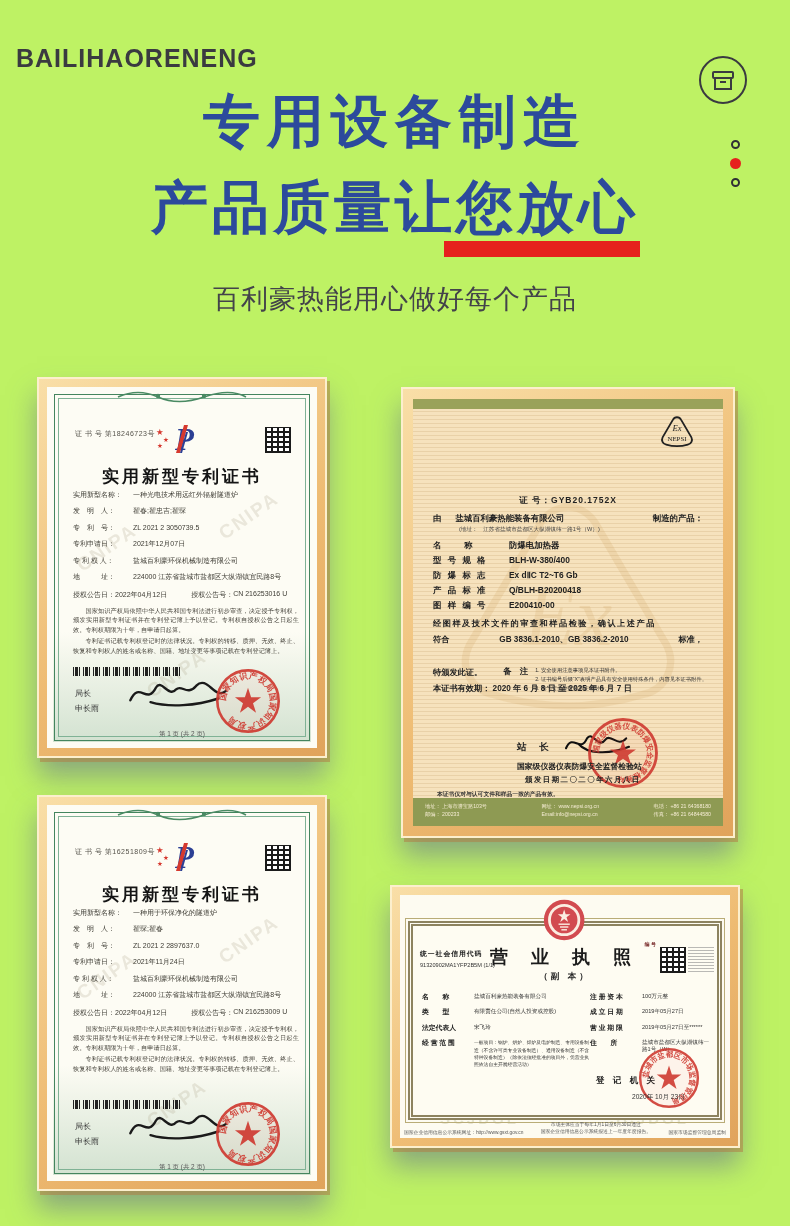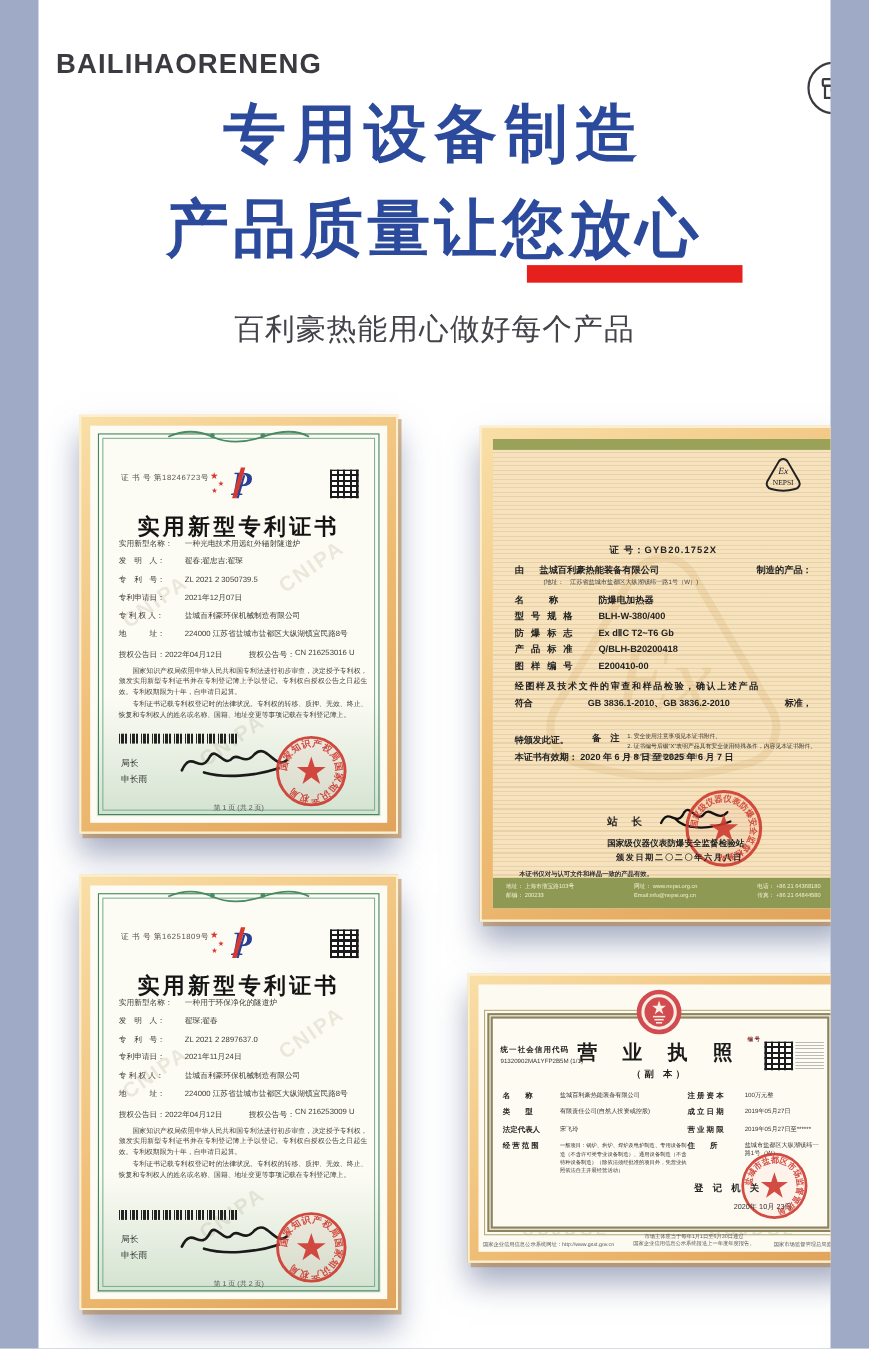--- a/index.html
+++ b/index.html
@@ -1,17 +1,17 @@
 <!DOCTYPE html>
 <html><head>
 <meta charset="utf-8">
 <style>
   *{box-sizing:border-box;margin:0;padding:0;}
   body{margin:0;background:#9fabc6;font-family:"Liberation Sans",sans-serif;}
-  .stage{position:relative;width:720px;height:1226px;margin:0 auto;background:#ffffff;overflow:hidden;}
+  .stage{position:relative;width:790px;height:1226px;margin:0 auto;background:#bef264;overflow:hidden;}
   .serif{font-family:"Liberation Serif",serif;}
 
   
   .brand{position:absolute;left:16px;top:44px;font-size:25px;font-weight:600;color:#3a3a40;letter-spacing:1px;}
   .hdr-icon{position:absolute;left:699px;top:56px;width:48px;height:48px;border:2px solid #3a3a40;border-radius:50%;display:flex;align-items:center;justify-content:center;cursor:pointer;}
   .dots{position:absolute;left:726px;top:140px;width:18px;display:flex;flex-direction:column;align-items:center;gap:9px;}
   .dot{width:9px;height:9px;border:2px solid #2f2f35;border-radius:50%;background:transparent;}
   .dot.red{width:11px;height:11px;border:none;background:#e6211d;}
   .h1{position:absolute;left:0;right:0;top:84px;text-align:center;font-size:57px;font-weight:800;color:#2c4a9c;letter-spacing:7px;z-index:2;}
   .h2{position:absolute;left:0;right:0;top:170px;text-align:center;font-size:57px;font-weight:800;color:#2c4a9c;letter-spacing:4px;z-index:2;}
@@ -29,21 +29,21 @@
     background:linear-gradient(to top,rgba(176,205,180,.55),rgba(176,205,180,0));}
   .p-border{position:absolute;inset:7px;border:1.5px solid #44855e;pointer-events:none;}
   .p-border.inner{inset:11px;border-width:1px;border-color:#7fb295;}
   .p-vine{position:absolute;top:1px;left:50%;transform:translateX(-50%);}
   .wm{position:absolute;font-weight:700;color:rgba(158,148,120,.20);transform:rotate(-35deg);letter-spacing:2px;font-size:19px;}
   .p-certno{position:absolute;left:28px;top:42px;font-size:7px;color:#55524a;letter-spacing:.5px;}
   .qr{background-color:#fff;background-image:repeating-linear-gradient(0deg,#1b1b1b 0 2px,transparent 2px 5px),
       repeating-linear-gradient(90deg,#1b1b1b 0 2px,transparent 2px 6px);}
   .p-qr{position:absolute;right:26px;top:40px;width:26px;height:26px;}
   .p-logo{position:absolute;left:50%;top:36px;transform:translateX(-50%);}
-  .p-title{position:absolute;left:0;right:0;top:78px;text-align:center;font-size:20px;font-weight:700;color:#141414;letter-spacing:3px;}
+  .p-title{position:absolute;left:0;right:0;top:78px;text-align:center;font-size:17px;font-weight:700;color:#141414;letter-spacing:3px;}
   .p-content{position:absolute;left:26px;right:18px;top:104px;}
   .frow{display:flex;font-size:7px;color:#3d3b33;line-height:1.18;margin-bottom:8.2px;}
   .flabel{flex:0 0 60px;}
   .fval{flex:1;}
   .grant{display:flex;font-size:7px;color:#3d3b33;margin:2px 0 6px;}
   .grant .g2{margin-left:24px;}
   .p-body{font-size:6.2px;color:#47443c;line-height:1.55;text-align:justify;text-indent:2em;margin-bottom:2px;}
   .barcode{position:absolute;left:26px;bottom:72px;width:110px;height:9px;
     background:repeating-linear-gradient(90deg,#222 0 1px,transparent 1px 2px,#222 2px 5px,transparent 5px 6px,#222 6px 7px,transparent 7px 10px);}
   .p-signer{position:absolute;left:28px;bottom:32px;font-size:8px;color:#333;line-height:1.9;}

